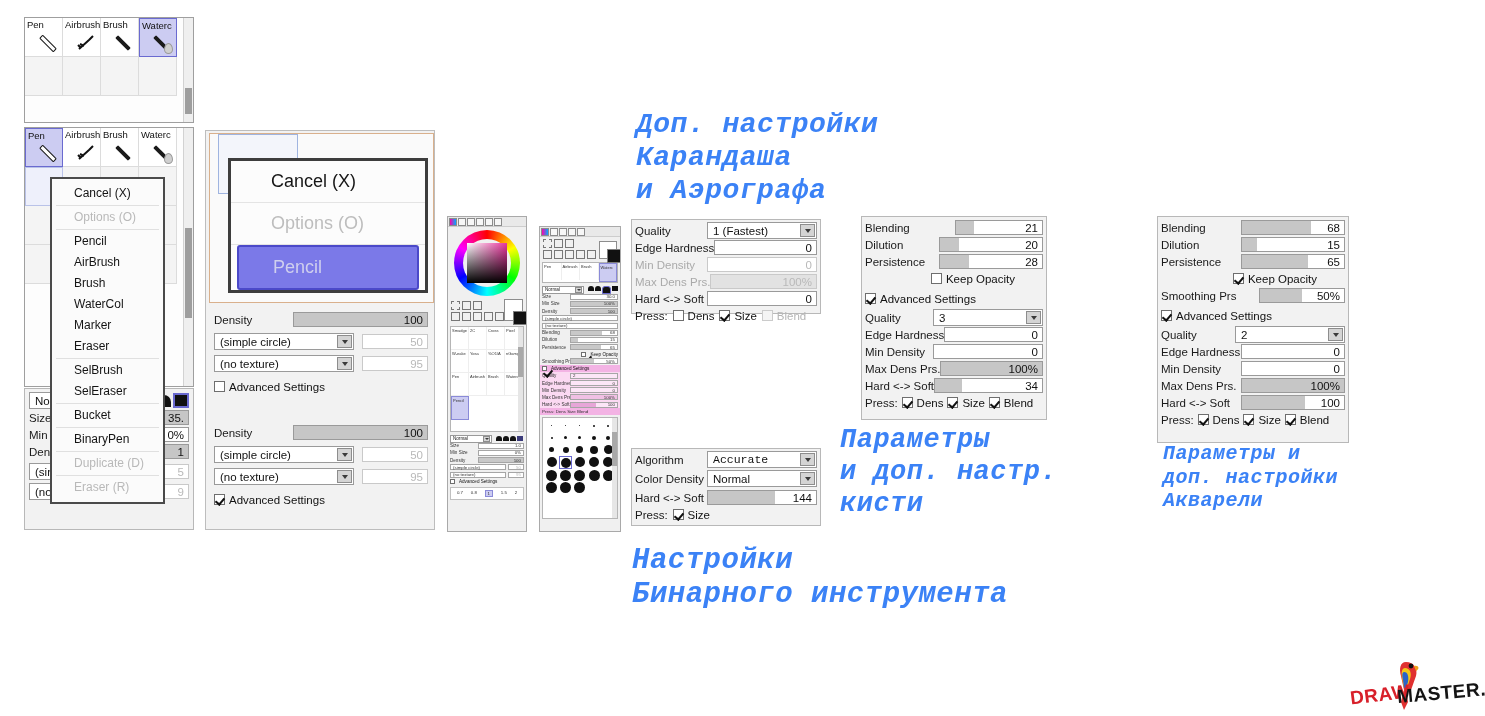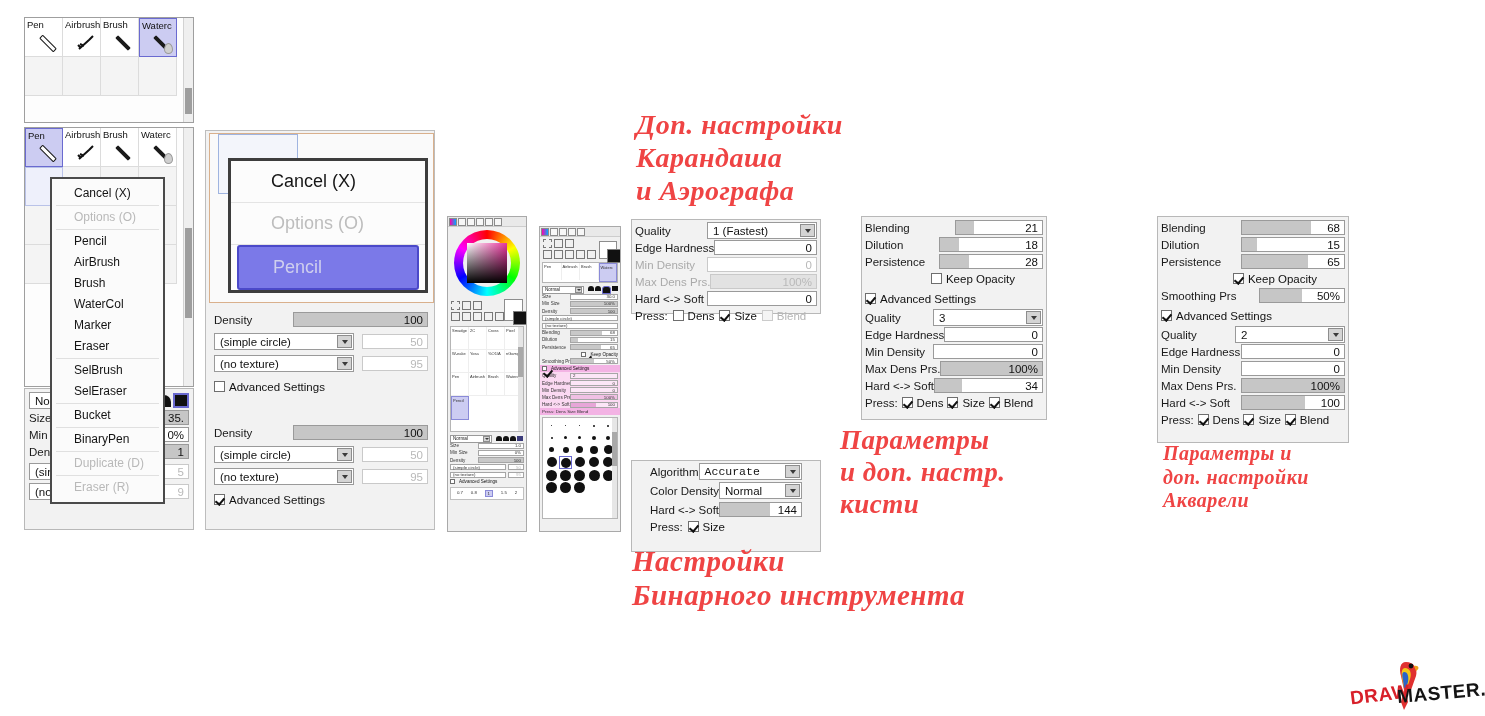--- a/index.html
+++ b/index.html
@@ -46,22 +46,22 @@
   }
   .cbx.on .box:after{
     content:"";position:absolute;left:2px;top:1px;width:4px;height:7px;
     border:solid #111;border-width:0 2px 2px 0;transform:rotate(40deg);
   }
   .cbx.dis{color:#b5b5b5;}
   .cbx.dis .box{border-color:#cbcbcb;background:#f4f4f4;}
 
   
   .hand{
-    font-family:Liberation Serif, serif;font-style:italic;font-weight:bold;
-    color:#ef4444;line-height:1.18;letter-spacing:0.5px;white-space:pre-line;
+    font-family:Liberation Mono, monospace;font-style:italic;font-weight:bold;
+    color:#3b82f6;line-height:1.18;letter-spacing:0.5px;white-space:pre-line;
   }
 
   
   .palette{background:#fdfdfd;border:1px solid #9f9f9f;box-sizing:border-box;}
   .pal-grid{display:grid;grid-template-columns:repeat(4,1fr);}
   .pal-cell{
     box-sizing:border-box;border-right:1px solid #dcdcdc;border-bottom:1px solid #dcdcdc;
     height:39px;position:relative;background:#fff;
   }
   .pal-cell.empty{background:#f4f4f4;}
@@ -796,21 +796,21 @@
         <span class="box"></span>
         <span>Blend</span>
       </span>
   </div>
 </div>
 
 <div class="abs hand" style="left:636px;top:108px;font-size:28px;">Доп. настройки
 Карандаша
 и Аэрографа</div>
 
-<div class="abs sai-panel" style="left:631px;top:460px;width:190px;height:92px;padding:2px 18px;">
+<div class="abs sai-panel" style="left:631px;top:448px;width:190px;height:78px;padding:2px 3px;">
   <div class="row" style="justify-content:space-between;">
     <span class="lbl">Algorithm</span>
     <div class="combo" style="width:110px;font-family:Liberation Mono, monospace;">
       <span>Accurate</span>
       <span class="arrow">
           <i></i>
         </span>
     </div>
   </div>
   <div class="row" style="justify-content:space-between;margin-top:2px;">
@@ -846,21 +846,21 @@
     <span class="lbl">Blending</span>
     <div class="field" style="width:88px;">
         <div class="fill" style="width:21%"></div>
         <span>21</span>
       </div>
   </div>
   <div class="row" style="justify-content:space-between;">
     <span class="lbl">Dilution</span>
     <div class="field" style="width:104px;">
         <div class="fill" style="width:19%"></div>
-        <span>18</span>
+        <span>20</span>
       </div>
   </div>
   <div class="row" style="justify-content:space-between;">
     <span class="lbl">Persistence</span>
     <div class="field" style="width:104px;">
         <div class="fill" style="width:28%"></div>
         <span>28</span>
       </div>
   </div>
   <div class="row" style="justify-content:flex-end;padding-right:28px;">

